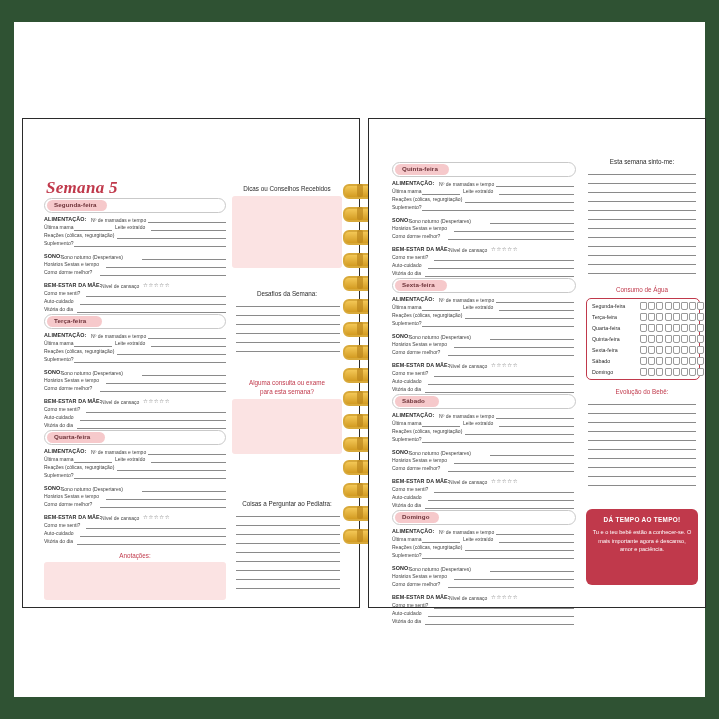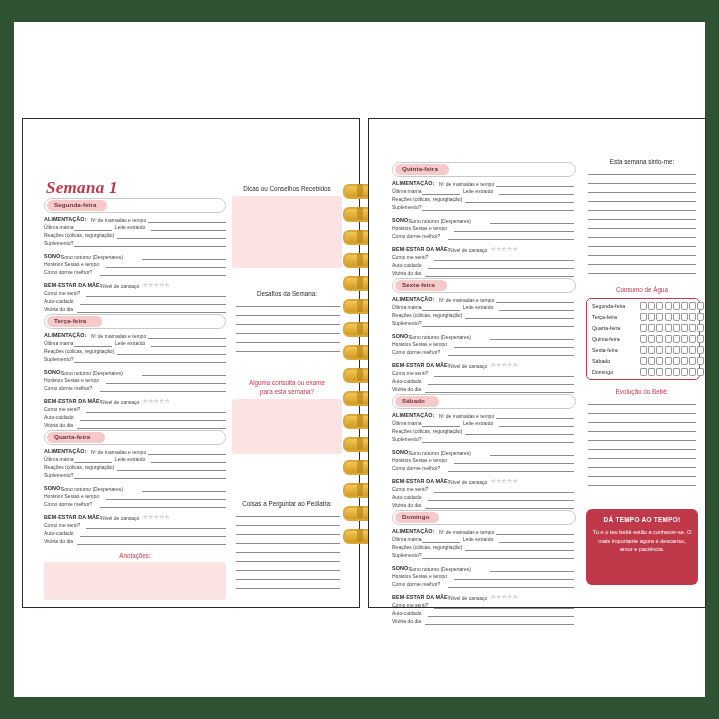--- a/index.html
+++ b/index.html
@@ -51,21 +51,21 @@
 <div class="frame">
   <div class="topbar"></div>
   <div class="bottombar"></div>
   <div class="sidebar-l"></div>
   <div class="sidebar-r"></div>
 
   <div class="stage">
 
     <div class="page page-left"></div>
 
-    <div class="title" style="left:32px;top:156px;">Semana 1</div>
+    <div class="title" style="left:32px;top:156px;">Semana 5</div>
 
     <div class="daybar" style="left:30px;top:176px;width:180px;">
       <div class="daypill" style="width:60px;"></div>
       <div class="daylabel">Segunda-feira</div>
     </div>
     <div class="sec" style="left:30px;top:194px;">ALIMENTAÇÃO:</div>
     <div class="sub" style="left:77px;top:194.6px;">Nº de mamadas e tempo</div>
     <div class="rule" style="left:134px;top:200px;width:78px;"></div>
     <div class="sub" style="left:30px;top:202px;">Última mama</div>
     <div class="rule" style="left:60px;top:208px;width:38px;"></div>

